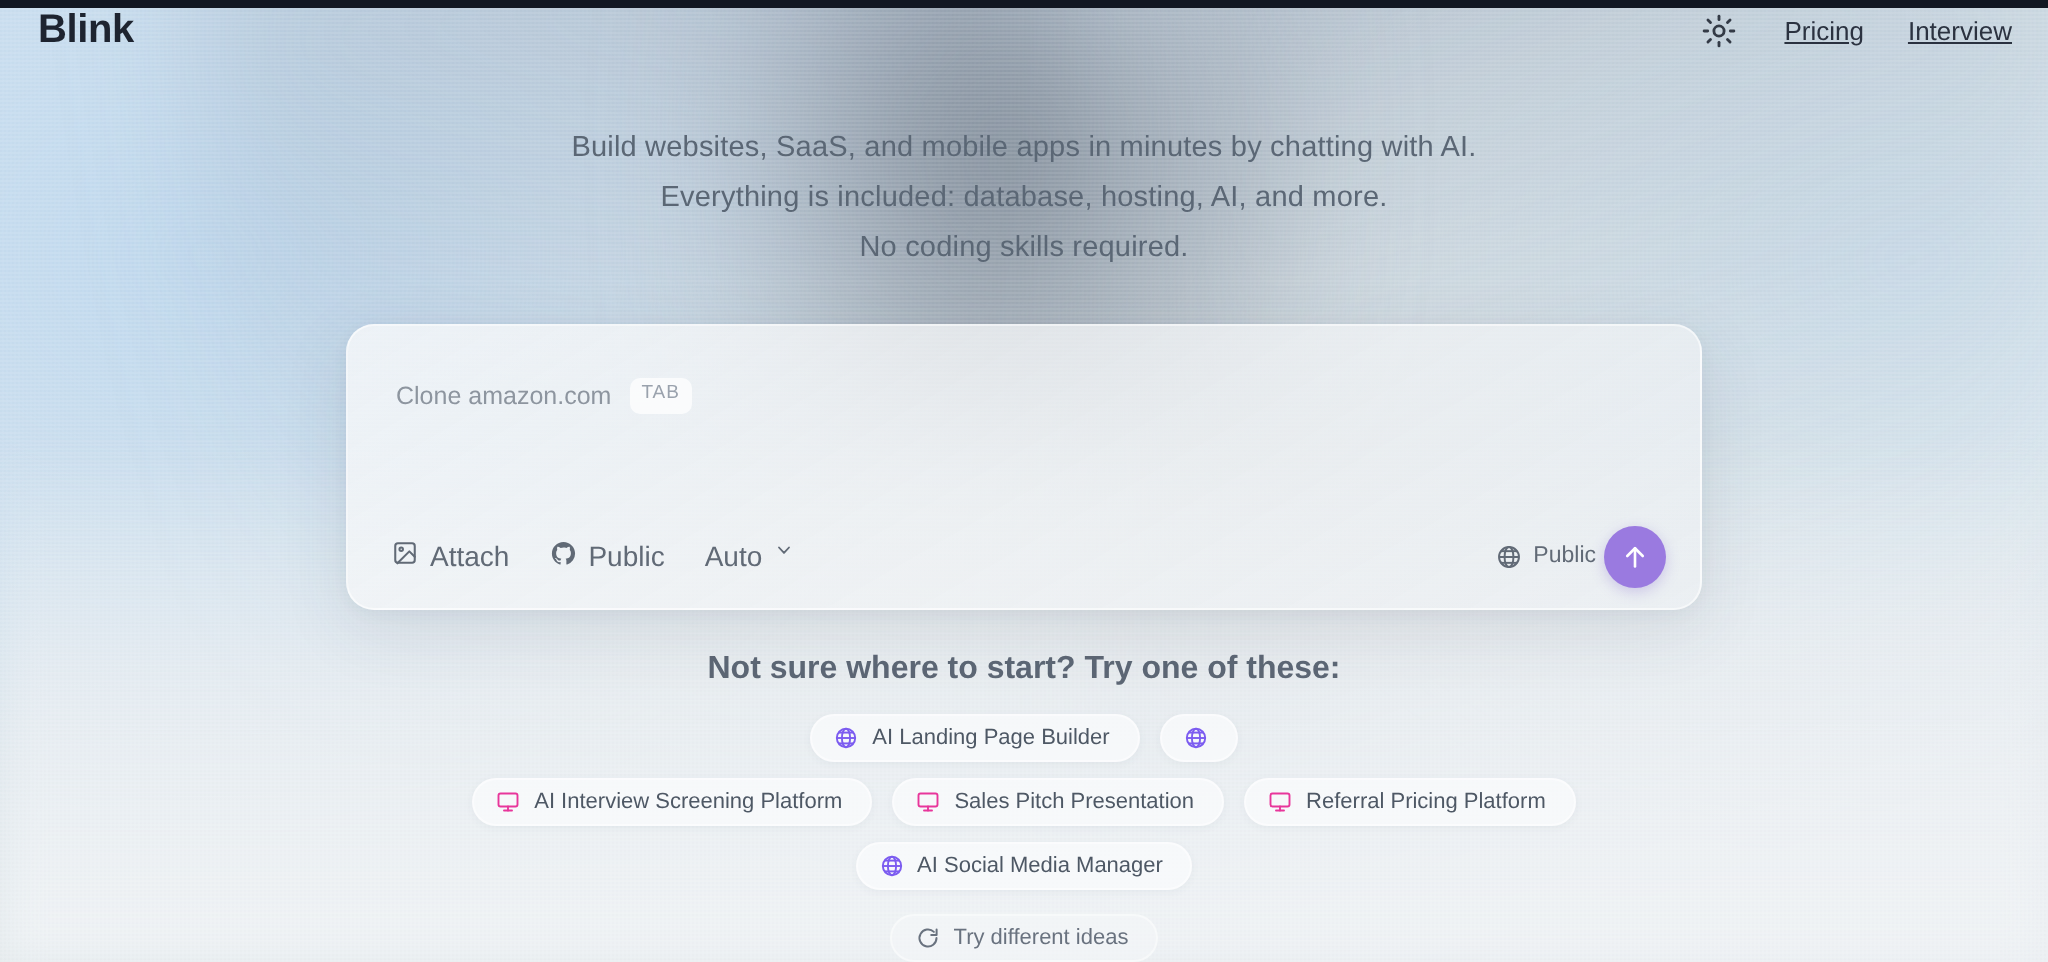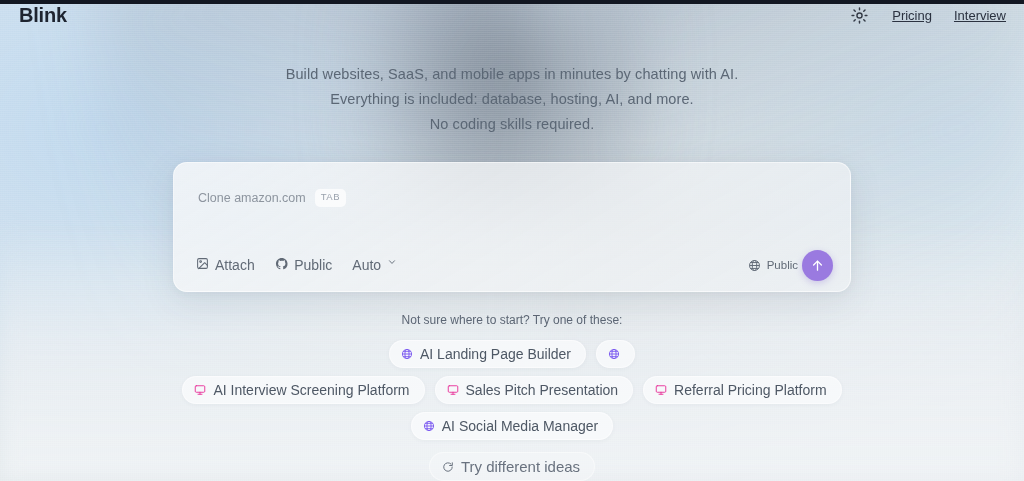--- a/index.html
+++ b/index.html
@@ -238,22 +238,22 @@
     border: none;
     display: flex;
     align-items: center;
     justify-content: center;
     box-shadow: 0 2px 7px rgba(120,90,200,0.28);
   }
 
   
   #suggest-heading {
     margin-top: 21px;
-    font-size: 12px;
-    font-weight: normal;
+    font-size: 16px;
+    font-weight: bold;
     color: #5d6775;
   }
   #chip-rows {
     margin-top: 13px;
     display: flex;
     flex-direction: column;
     align-items: center;
     gap: 8px;
     width: 760px;
   }
@@ -263,37 +263,37 @@
     gap: 10px;
   }
   .chip {
     display: flex;
     align-items: center;
     gap: 7px;
     background: rgba(250,251,252,0.76);
     border: 1px solid rgba(255,255,255,0.5);
     border-radius: 999px;
     padding: 5px 14px 5px 11px;
-    font-size: 14px;
+    font-size: 11px;
     color: #4e5865;
     white-space: nowrap;
     box-shadow: 0 1px 4px rgba(60,72,90,0.05);
   }
   #try-different-wrap {
     margin-top: 12px;
   }
   #try-different-btn {
     display: flex;
     align-items: center;
     gap: 7px;
     background: rgba(246,248,250,0.52);
     border: 1px solid rgba(255,255,255,0.42);
     border-radius: 999px;
     padding: 5px 14px 5px 12px;
-    font-size: 15px;
+    font-size: 11px;
     color: #69727f;
     white-space: nowrap;
   }
 
   svg { display: block; }
 </style>
 </head>
 <body>
 
 <div id="bg-root">

